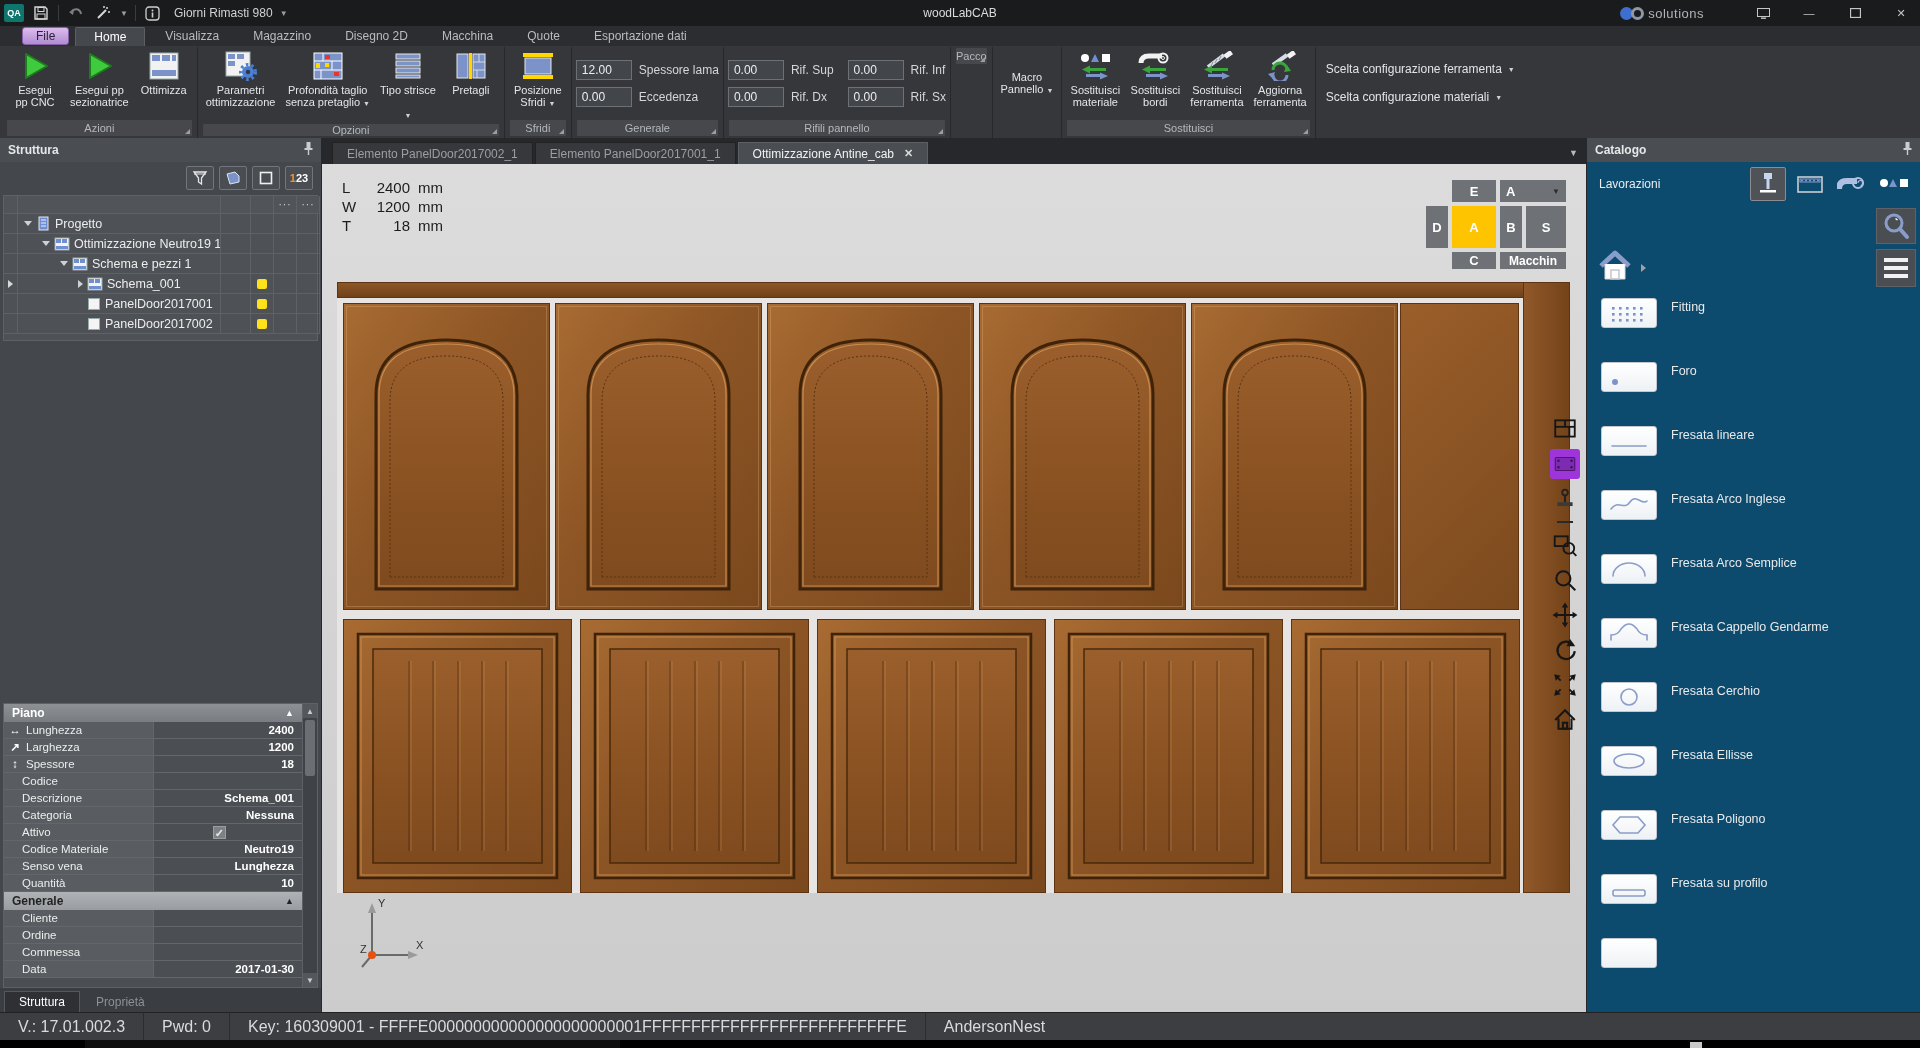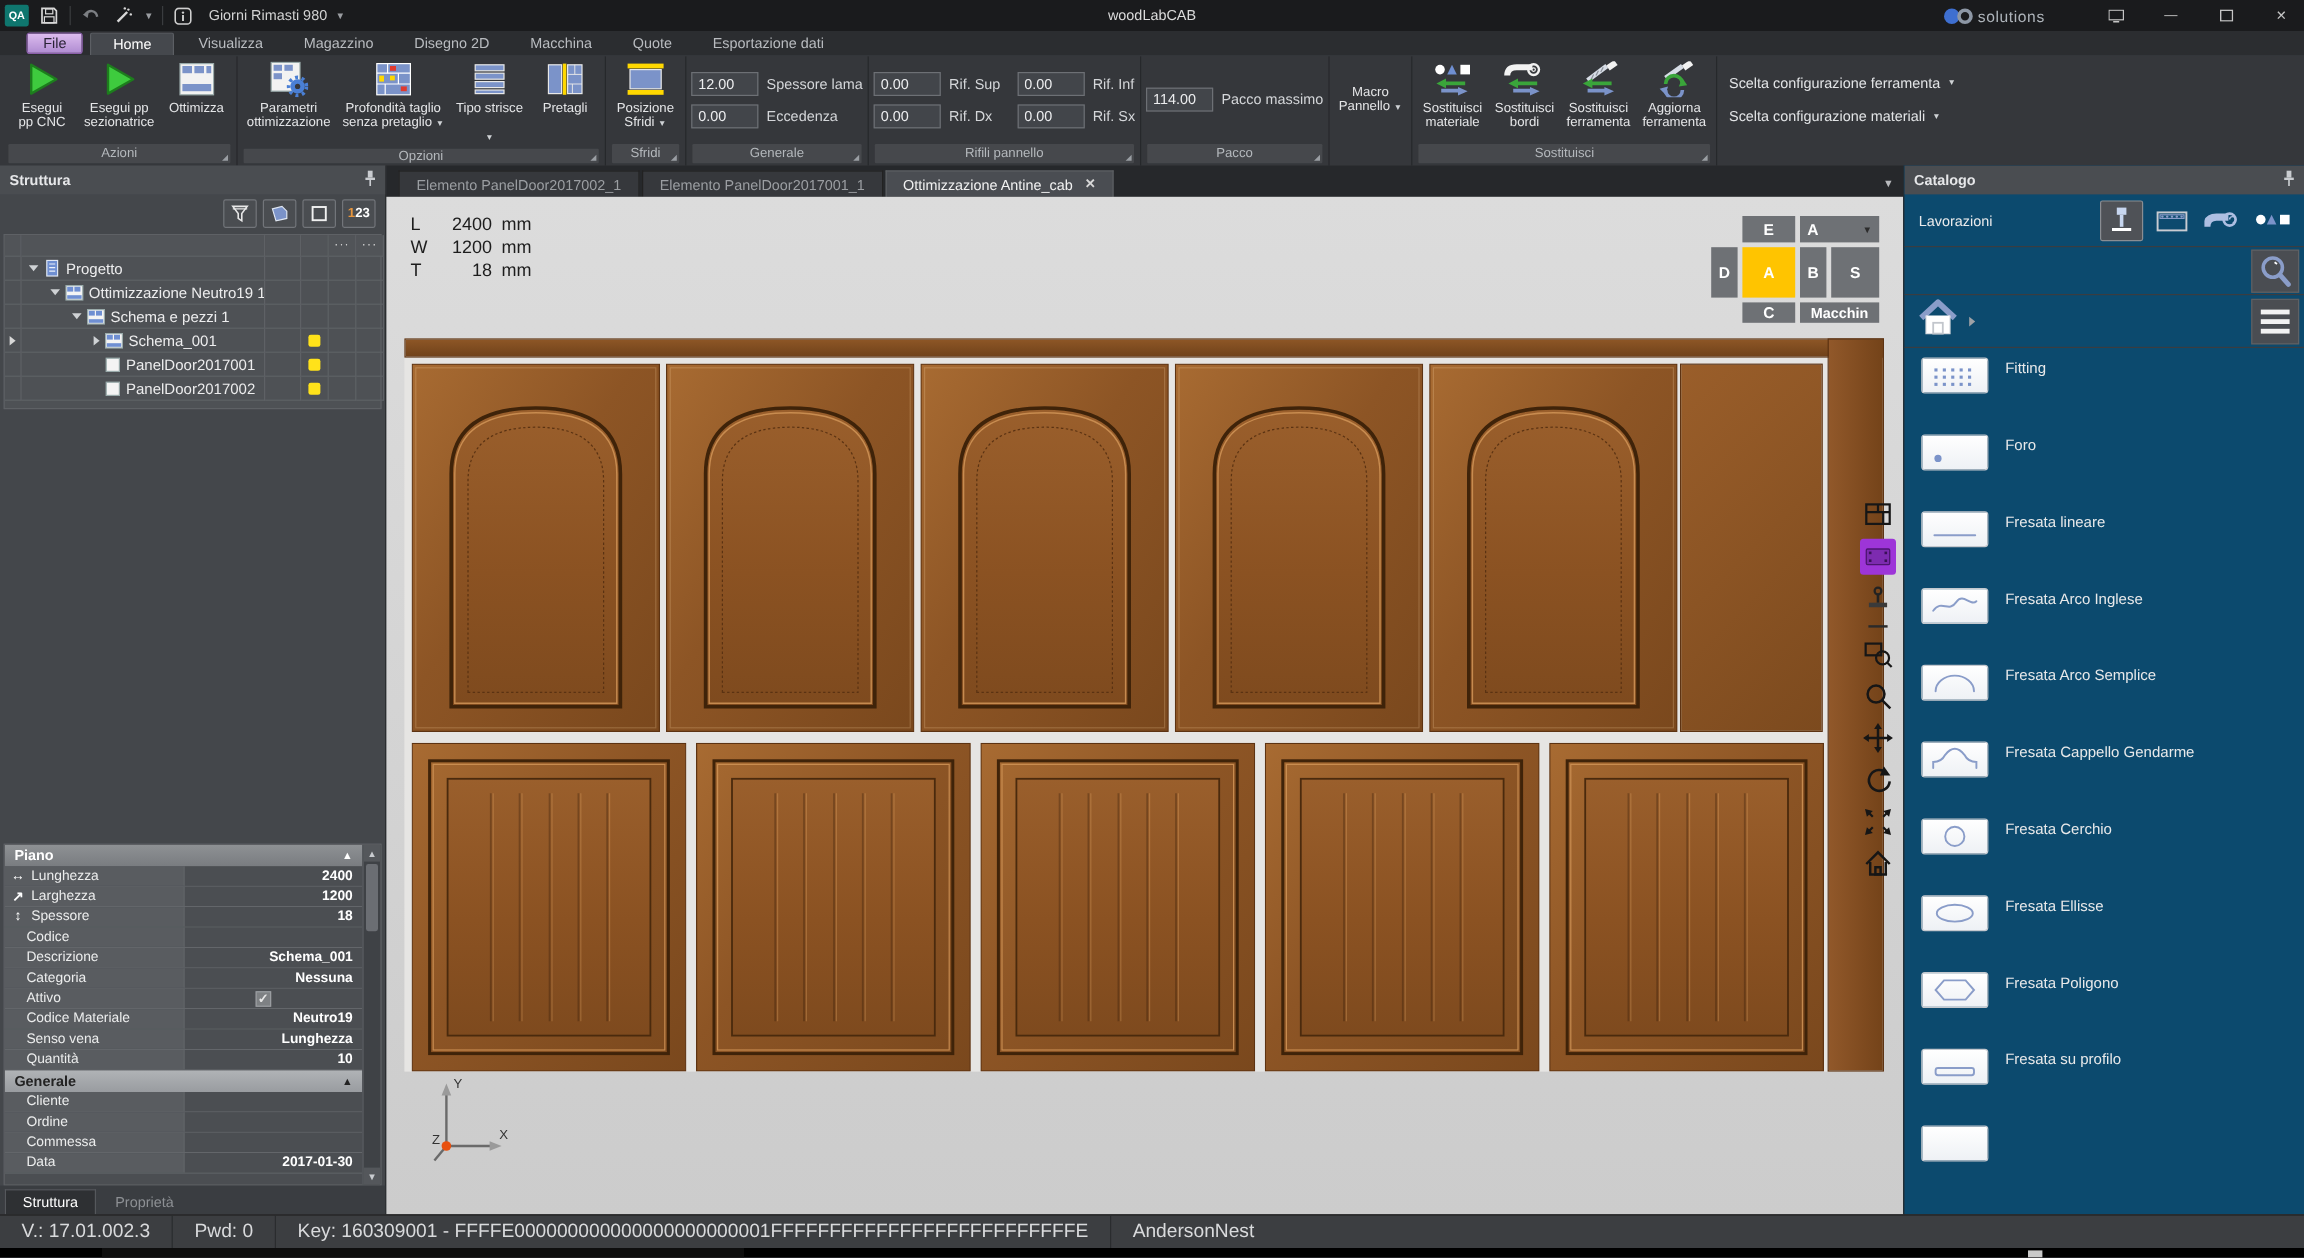--- a/index.html
+++ b/index.html
@@ -467,28 +467,20 @@
           </div>
         </div>
       </div>
       <div class="rgroup-cap">
           <span>Rifili pannello</span>
           <span class="launcher"></span>
         </div>
     </div>
 
     <div class="rgroup">
-      <div class="rgroup-body">
-        <div class="rfields">
-          <div class="rfield-row">
-            <input class="rfield" value="114.00" style="">
-            <span class="rfield-lbl">Pacco massimo</span>
-          </div>
-        </div>
-      </div>
       <div class="rgroup-cap">
           <span>Pacco</span>
           <span class="launcher"></span>
         </div>
     </div>
 
     <div class="rgroup">
       <div class="rgroup-body">
         <div class="rbtn" style="justify-content:center;">
           <span class="rb-label"><span>Macro

